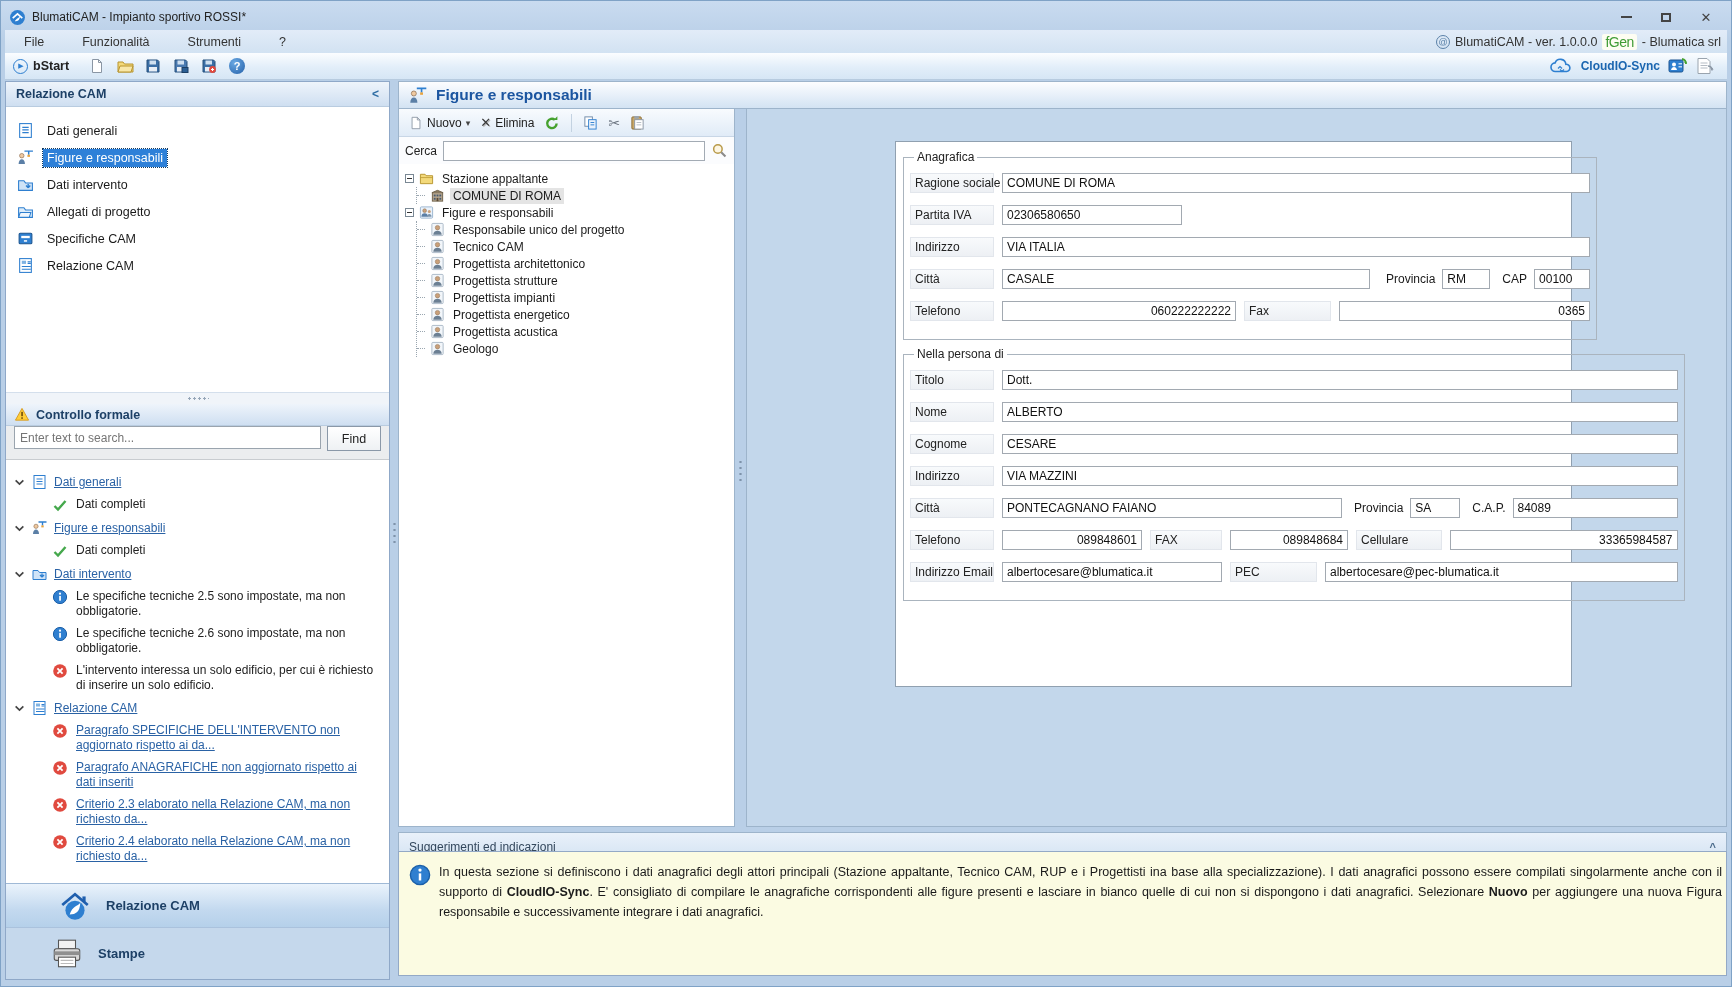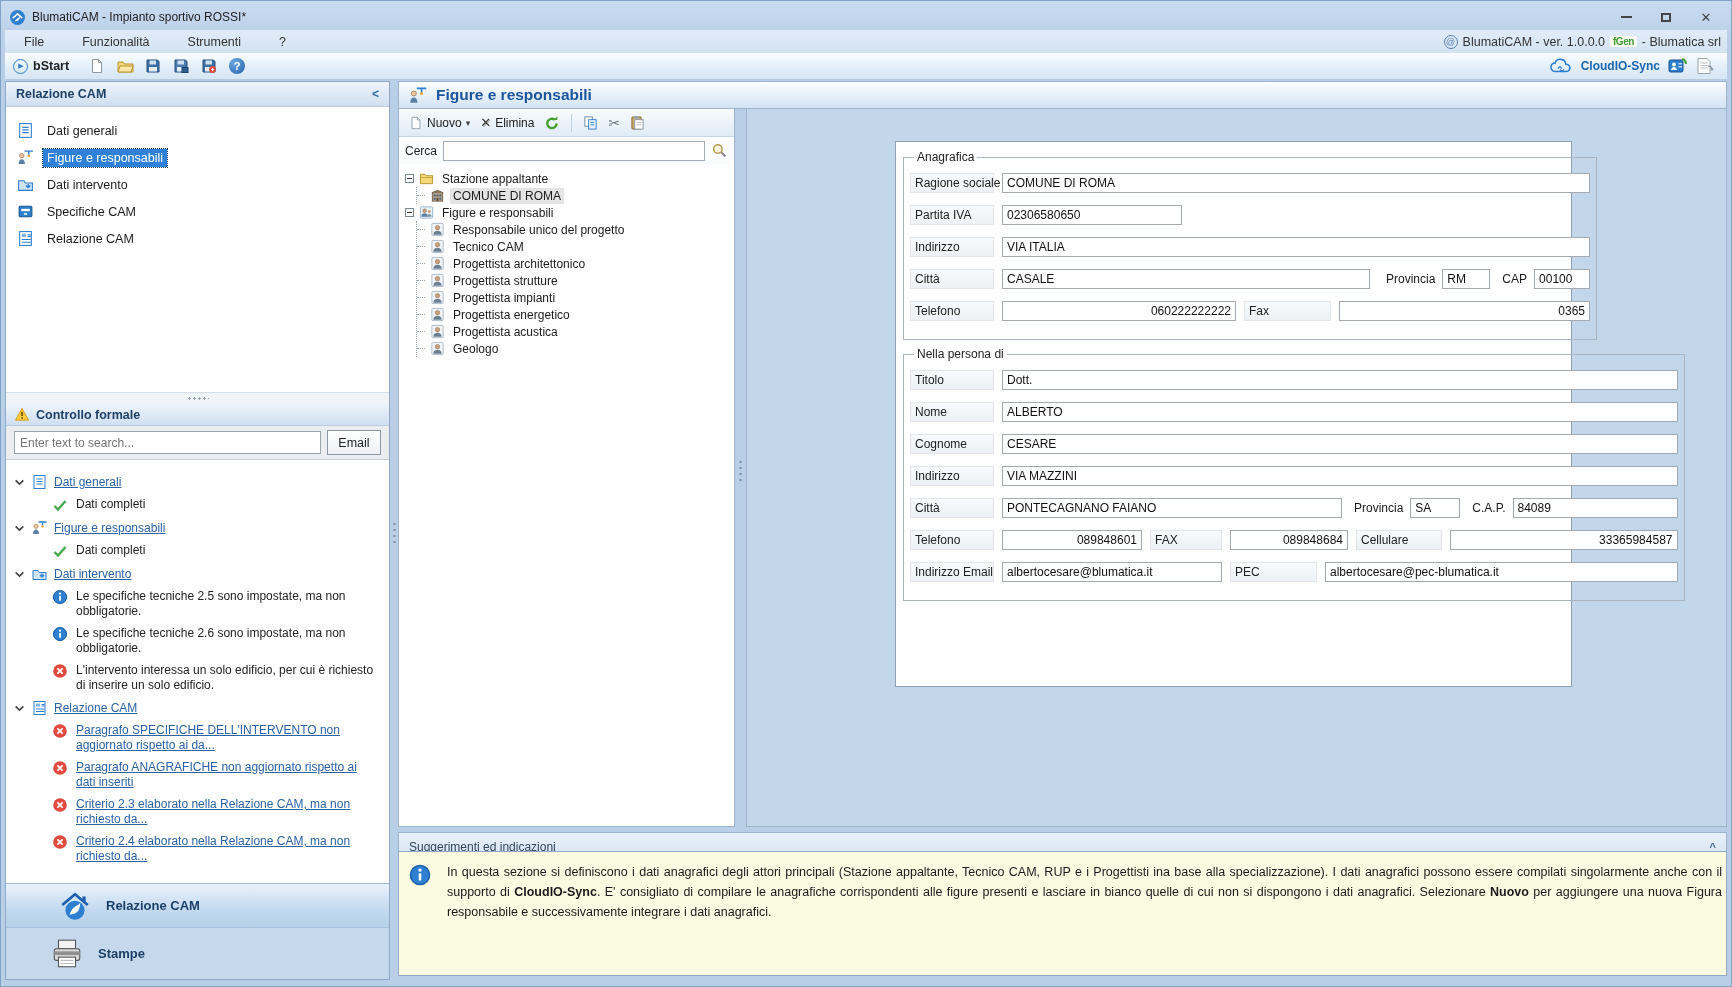--- a/index.html
+++ b/index.html
@@ -25,21 +25,21 @@
   .wbtn.close { font-size:13px; font-weight:bold; }
 
   
   .menubar { position:absolute; left:4px; right:4px; top:29px; height:23px;
     background:linear-gradient(#e2ecf8,#d2e2f2); display:flex; align-items:center;
     font-size:12.5px; color:#333; }
   .menu-item { padding:0 19px; height:100%; display:flex; align-items:center; }
   .menu-right { margin-left:auto; display:flex; align-items:center; gap:5px; padding-right:6px; color:#333; }
   .ver-icon { width:14px; height:14px; border:1.4px solid #5b81a8; border-radius:50%;
     color:#5b81a8; font-size:9px; display:flex; align-items:center; justify-content:center; }
-  .brand { background:#fdfdf2; color:#3f9c35; font-weight:bold; font-size:10px;
+  .brand { background:#fdfdf2; color:#3f9c35; font-weight:normal; font-size:14px;
     padding:0 3px; border-radius:2px; letter-spacing:-0.5px; }
 
   
   .toolbar { position:absolute; left:4px; right:4px; top:52px; height:27px;
     background:linear-gradient(#fbfdff,#e2eef9 55%,#d6e6f5);
     border-bottom:1px solid #b7cbdf; display:flex; align-items:center; padding:0 8px; }
   .bstart { display:flex; align-items:center; gap:5px; margin-right:14px; }
   .play-circle { width:15px; height:15px; border:1.6px solid #2e7fd0; border-radius:50%;
     color:#2e7fd0; font-size:7px; display:flex; align-items:center; justify-content:center; padding-left:1px;}
   .bstart-label { font-weight:bold; font-size:12.5px; color:#222; }
@@ -63,21 +63,21 @@
   .ni-label { font-size:12.5px; padding:2px 4px; }
   .ni-label.sel { background:#2e80d8; color:#fff; outline:1px dotted #123a60; }
   .grip-row { flex:none; height:12px; background:#f0f4f9; border-top:1px solid #d4dfec;
     display:flex; align-items:center; justify-content:center; }
   .grip-dots-h { width:22px; height:3px;
     background:radial-gradient(circle, #96a6b8 1px, transparent 1.3px); background-size:5px 3px; }
   .cf-header { flex:none; height:22px; background:linear-gradient(#eef4fb,#cfdff1);
     border-bottom:1px solid #b9cce0; display:flex; align-items:center; gap:6px; padding:0 8px; }
   .cf-header-title { font-weight:bold; color:#1d4066; font-size:12.5px; }
   .cf-search { flex:none; height:34px; background:#ebedef; border-bottom:1px solid #c8ccd0;
-    display:flex; align-items:center; padding:0 8px; gap:6px; }
+    display:flex; align-items:flex-start; padding:0 8px; gap:6px; }
   .cf-search input { flex:1; height:23px; border:1px solid #9aa4ae; padding:0 5px;
     font-size:12px; font-family:inherit; color:#555; background:#fff; }
   .cf-find { width:54px; height:25px; background:linear-gradient(#fff,#eef1f4);
     border:1px solid #8a98a8; font-size:12.5px; font-family:inherit; color:#222; }
   .cf-tree { flex:1; overflow:hidden; background:#fff; padding:8px 4px 0 6px; }
   .cf-group { display:flex; align-items:center; gap:6px; margin:6px 0 4px 2px; }
   .cf-chevron { width:11px; height:11px; flex:none; }
   .cf-gicon { width:17px; height:16px; flex:none; }
   .cf-link { color:#2a62a5; text-decoration:underline; font-size:12px; cursor:pointer; }
   .cf-item { display:flex; align-items:flex-start; gap:8px; margin:7px 0 7px 40px; }
@@ -154,21 +154,21 @@
     padding:0 4px; color:#111; }
   .fin.grow { flex:1; }
   .fin.ralign { text-align:right; }
 
   .hint-header { position:absolute; left:0; right:0; top:751px; height:29px;
     background:linear-gradient(#e9f1fa,#d3e2f2); border:1px solid #9db4cb;
     display:flex; align-items:center; padding:0 10px; }
   .hint-title { font-size:12px; color:#33475c; }
   .hint-collapse { margin-left:auto; color:#4a6a8a; font-weight:bold; font-size:11px; }
   .hint-content { position:absolute; left:0; right:0; top:770px; bottom:4px;
-    background:#fbfbe2; border:1px solid #93a9c6; padding:10px 4px 10px 10px; display:flex; gap:16px; }
+    background:#fbfbe2; border:1px solid #93a9c6; padding:10px 4px 10px 10px; display:flex; gap:8px; }
   .hint-icon { width:22px; height:22px; flex:none; margin-top:2px; }
   .hint-text { font-size:12.5px; line-height:1.6; color:#1a1a1a; text-align:justify; }
 </style>
 </head>
 <body>
 
 <div id="window">
 
   <div class="titlebar">
     <svg class="app-icon" viewBox="0 0 16 16">
@@ -294,20 +294,27 @@
       </div>
       <div class="nav-item">
         <svg class="ni-icon" viewBox="0 0 16 16">
             <path d="M1.5 4.5h5l1.5 2h6.5v7h-13z" fill="#cfe3f7" stroke="#2e7fd0"></path>
             <path d="M10.5 7.5v3.5m0 0l-2-2m2 2l2-2" stroke="#2e7fd0" stroke-width="1.3" fill="none"></path>
           </svg>
         <span class="ni-label">Dati intervento</span>
       </div>
       <div class="nav-item">
         <svg class="ni-icon" viewBox="0 0 16 16">
+            <path d="M1.5 4.5h5l1.5 2h6.5v7h-13z" fill="#dcecfa" stroke="#2e7fd0"></path>
+            <path d="M3 9h10l-1.5 4.5H1.5z" fill="#eff6fd" stroke="#2e7fd0"></path>
+          </svg>
+        <span class="ni-label">Allegati di progetto</span>
+      </div>
+      <div class="nav-item">
+        <svg class="ni-icon" viewBox="0 0 16 16">
             <rect x="2" y="3" width="12" height="10" rx="1" fill="#2e7fd0" stroke="#1c5590"></rect>
             <rect x="4" y="5.5" width="8" height="2.2" fill="#fff"></rect>
             <rect x="6.5" y="9.6" width="3" height="1.4" fill="#fff"></rect>
           </svg>
         <span class="ni-label">Specifiche CAM</span>
       </div>
       <div class="nav-item">
         <svg class="ni-icon" viewBox="0 0 16 16">
             <rect x="2.5" y="1.5" width="11" height="13" fill="#fff" stroke="#2e7fd0"></rect>
             <rect x="4.5" y="3.5" width="4" height="3" fill="#7fb3e3"></rect>
@@ -325,21 +332,21 @@
       <svg width="16" height="15" viewBox="0 0 16 16">
           <path d="M8 1.5L15 14H1z" fill="#ffce3a" stroke="#d99a1a"></path>
           <rect x="7.3" y="5.2" width="1.5" height="4.6" fill="#5a3a00"></rect>
           <rect x="7.3" y="11" width="1.5" height="1.6" fill="#5a3a00"></rect>
         </svg>
       <span class="cf-header-title">Controllo formale</span>
     </div>
 
     <div class="cf-search">
       <input type="text" placeholder="Enter text to search..." style="">
-      <button class="cf-find">Email</button>
+      <button class="cf-find">Find</button>
     </div>
 
     <div class="cf-tree">
 
       <div class="cf-group">
         <svg class="cf-chevron" viewBox="0 0 10 10">
             <path d="M1.5 3l3.5 3.5L8.5 3" stroke="#444" stroke-width="1.5" fill="none"></path>
           </svg>
         <svg class="cf-gicon" viewBox="0 0 16 16">
             <rect x="2.5" y="1.5" width="11" height="13" fill="#fff" stroke="#2e7fd0"></rect>

